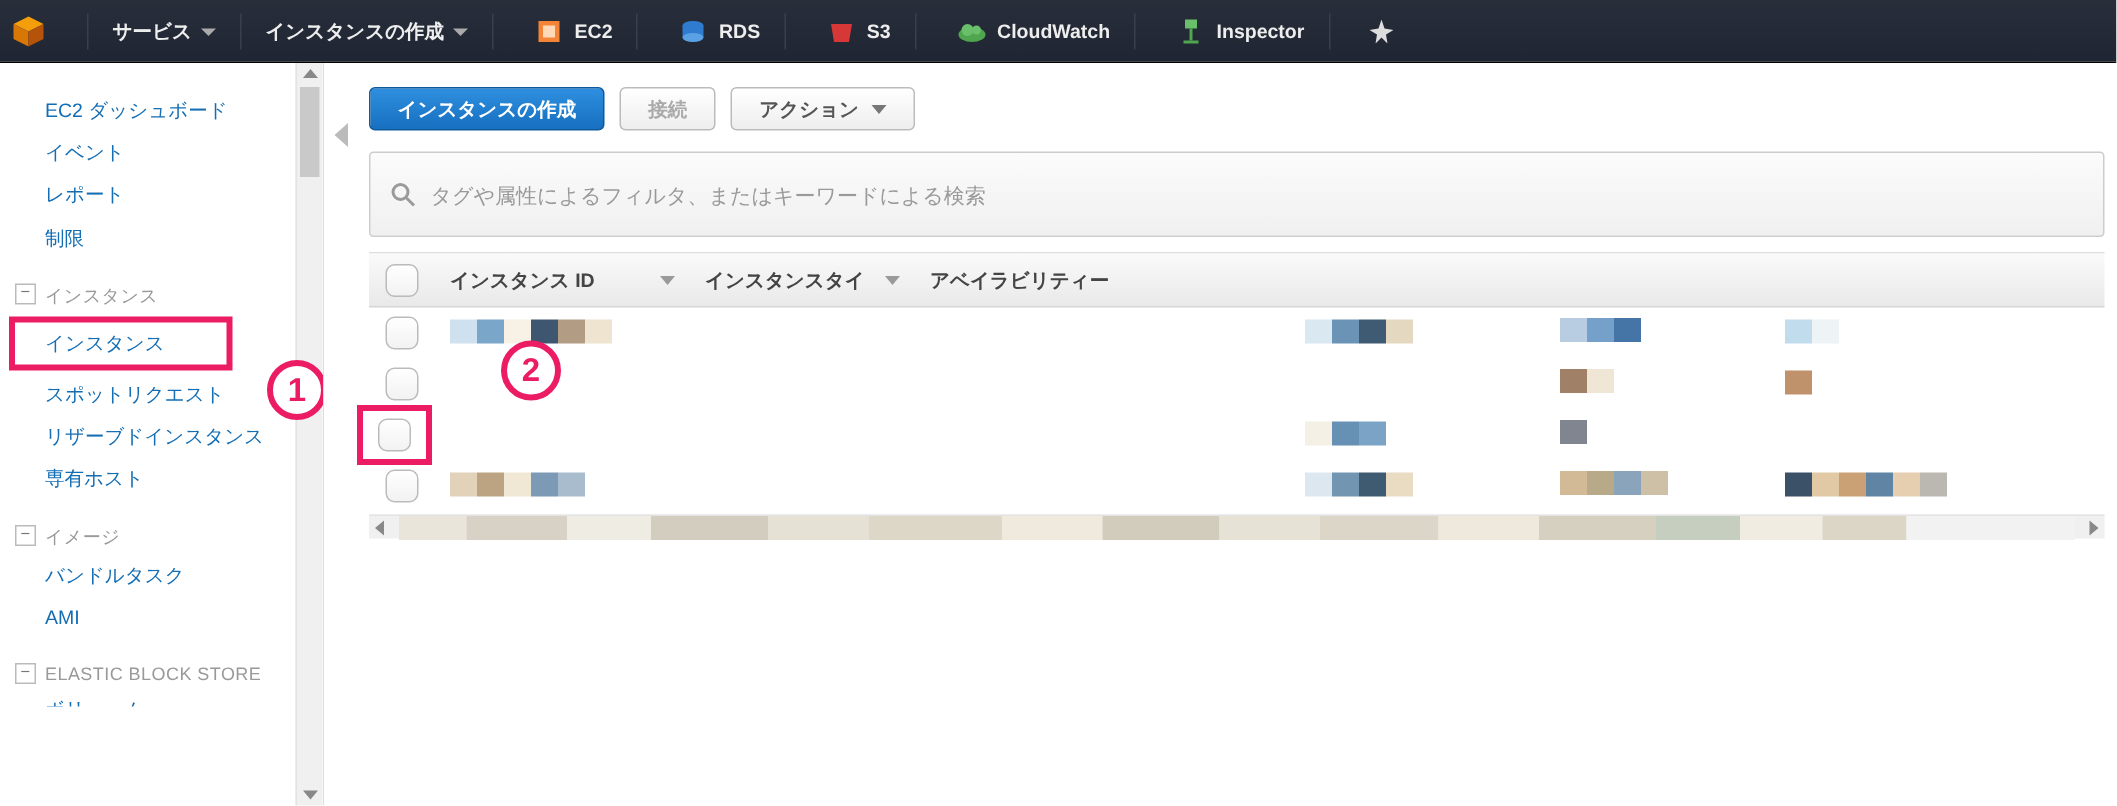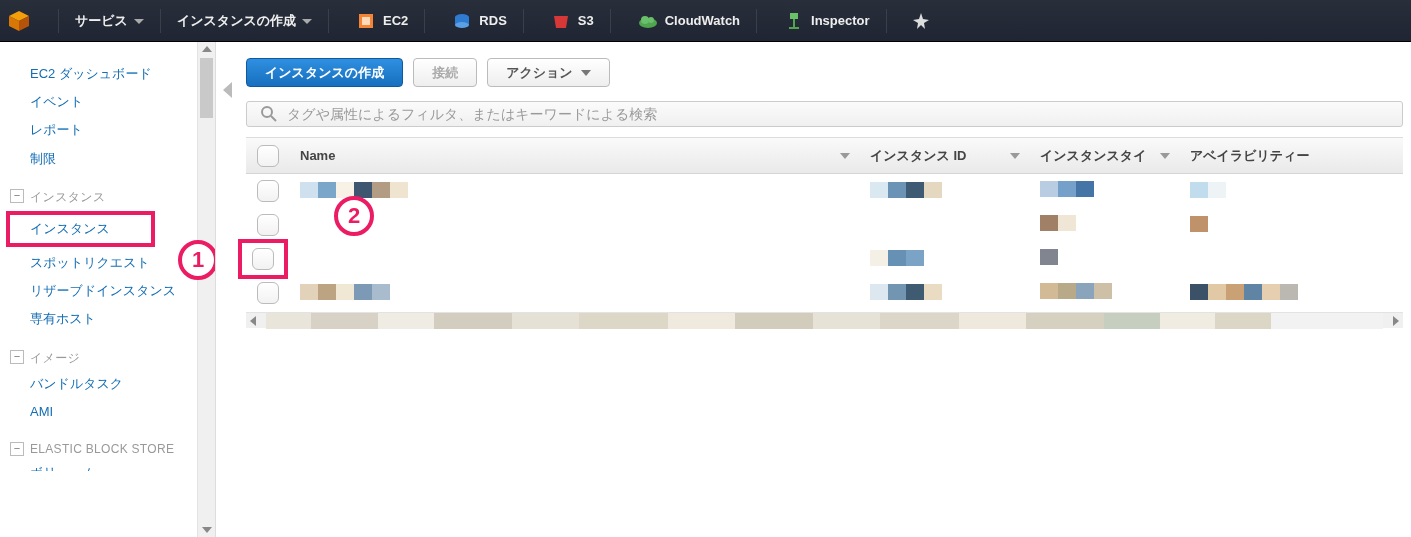--- a/index.html
+++ b/index.html
@@ -39,21 +39,21 @@
 
     
     .content { flex: 1; display: flex; flex-direction: column; padding-top: 16px; }
 
     .toolbar { display: flex; align-items: center; gap: 10px; padding: 0 8px 14px 8px; }
     .btn { display: inline-flex; align-items: center; height: 29px; padding: 0 18px; border-radius: 4px; font-weight: bold; cursor: pointer; border: 1px solid #bbb; background: linear-gradient(#fff,#eee); color: #555; }
     .btn.primary { background: linear-gradient(#2f8fe0,#176fbf); color: #fff; border: 1px solid #0f5a9e; }
     .btn.disabled { color: #aaa; cursor: default; }
     .btn .caret2 { display: inline-block; width: 0; height: 0; border-left: 5px solid transparent; border-right: 5px solid transparent; border-top: 6px solid #777; margin-left: 8px; }
 
-    .filterbar { margin: 0 8px; border: 1px solid #ccc; background: linear-gradient(#fbfbfb,#f0f0f0); border-radius: 3px; height: 26px; display: flex; align-items: center; padding: 0 12px; }
+    .filterbar { margin: 0 8px; border: 1px solid #ccc; background: linear-gradient(#fbfbfb,#f0f0f0); border-radius: 3px; height: 57px; display: flex; align-items: center; padding: 0 12px; }
     .filterbar .search-icon { width: 20px; height: 20px; margin-right: 8px; display: flex; align-items: center; justify-content: center; }
     .filterbar input { flex: 1; border: none; background: transparent; outline: none; font-size: 14px; color: #555; }
     .filterbar input::placeholder { color: #9a9a9a; }
 
     .table-wrap { margin: 10px 8px 0 8px; border-top: 1px solid #ddd; position: relative; }
     .thead { height: 36px; background: linear-gradient(#fafafa,#e9e9e9); display: flex; align-items: center; border-bottom: 1px solid #d5d5d5; }
     .thead .cbcell { width: 44px; display: flex; align-items: center; justify-content: center; }
     .thead .col { padding: 0 10px; font-weight: bold; color: #444; display: flex; align-items: center; position: relative; }
     .thead .col .drop { width: 0; height: 0; border-left: 5px solid transparent; border-right: 5px solid transparent; border-top: 6px solid #999; margin-left: 6px; }
     .col-name { flex: 0 0 570px; }
@@ -234,24 +234,20 @@
           </svg>
       </span>
       <input type="text" placeholder="タグや属性によるフィルタ、またはキーワードによる検索" style="">
     </div>
 
     <div class="table-wrap">
 
       <div class="thead">
         <div class="cbcell">
             <div class="cb"></div>
-          </div>
-        <div class="col col-name">
-            <span>Name</span>
-            <span class="drop" style="margin-left:auto;"></span>
           </div>
         <div class="col col-id">
             <span>インスタンス ID</span>
             <span class="drop" style="margin-left:auto;"></span>
           </div>
         <div class="col col-type">
             <span>インスタンスタイ</span>
             <span class="drop" style="margin-left:auto;"></span>
           </div>
         <div class="col col-az">

